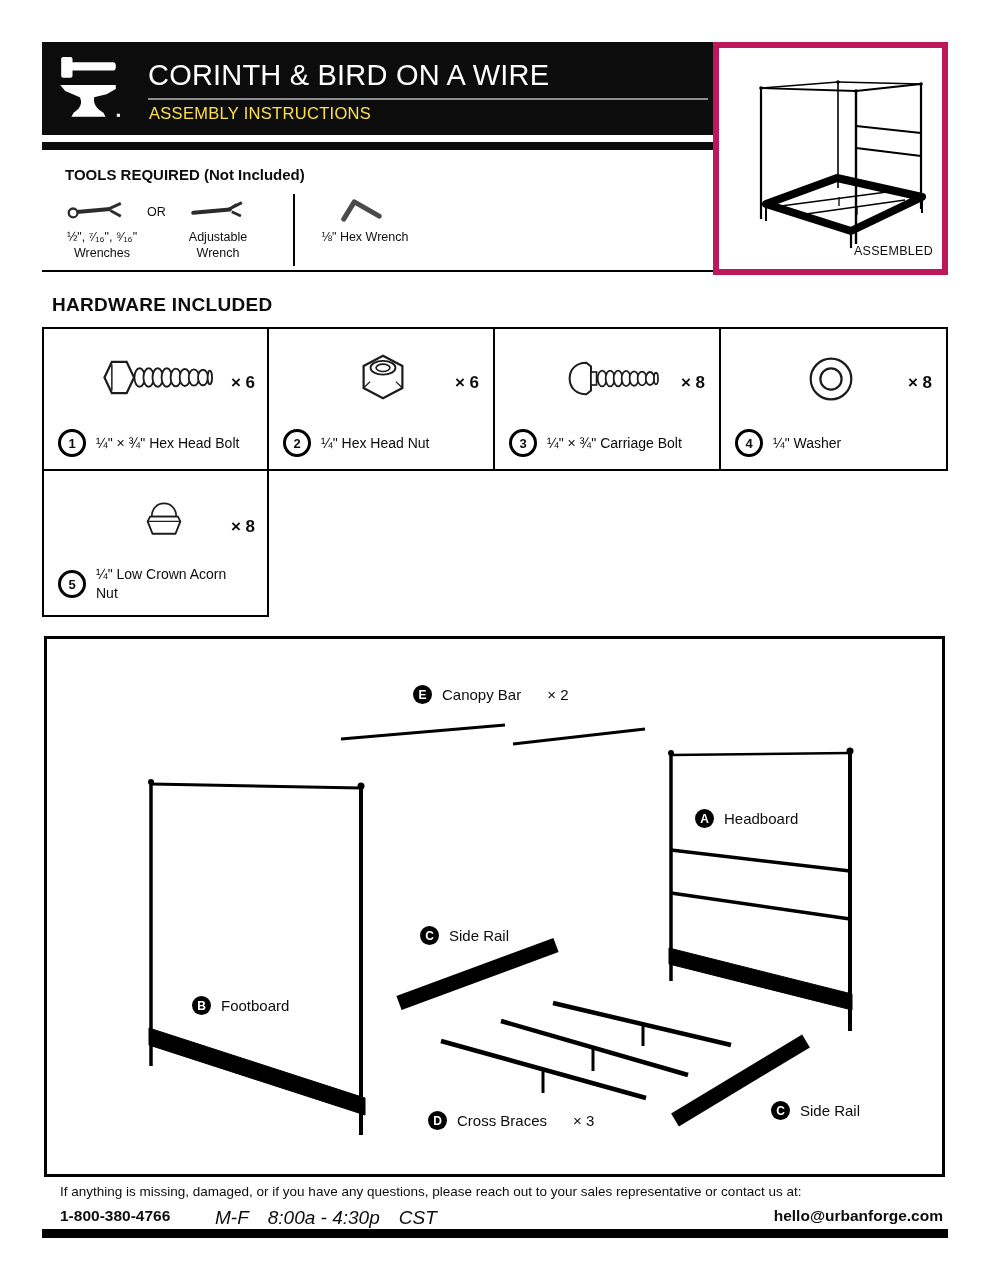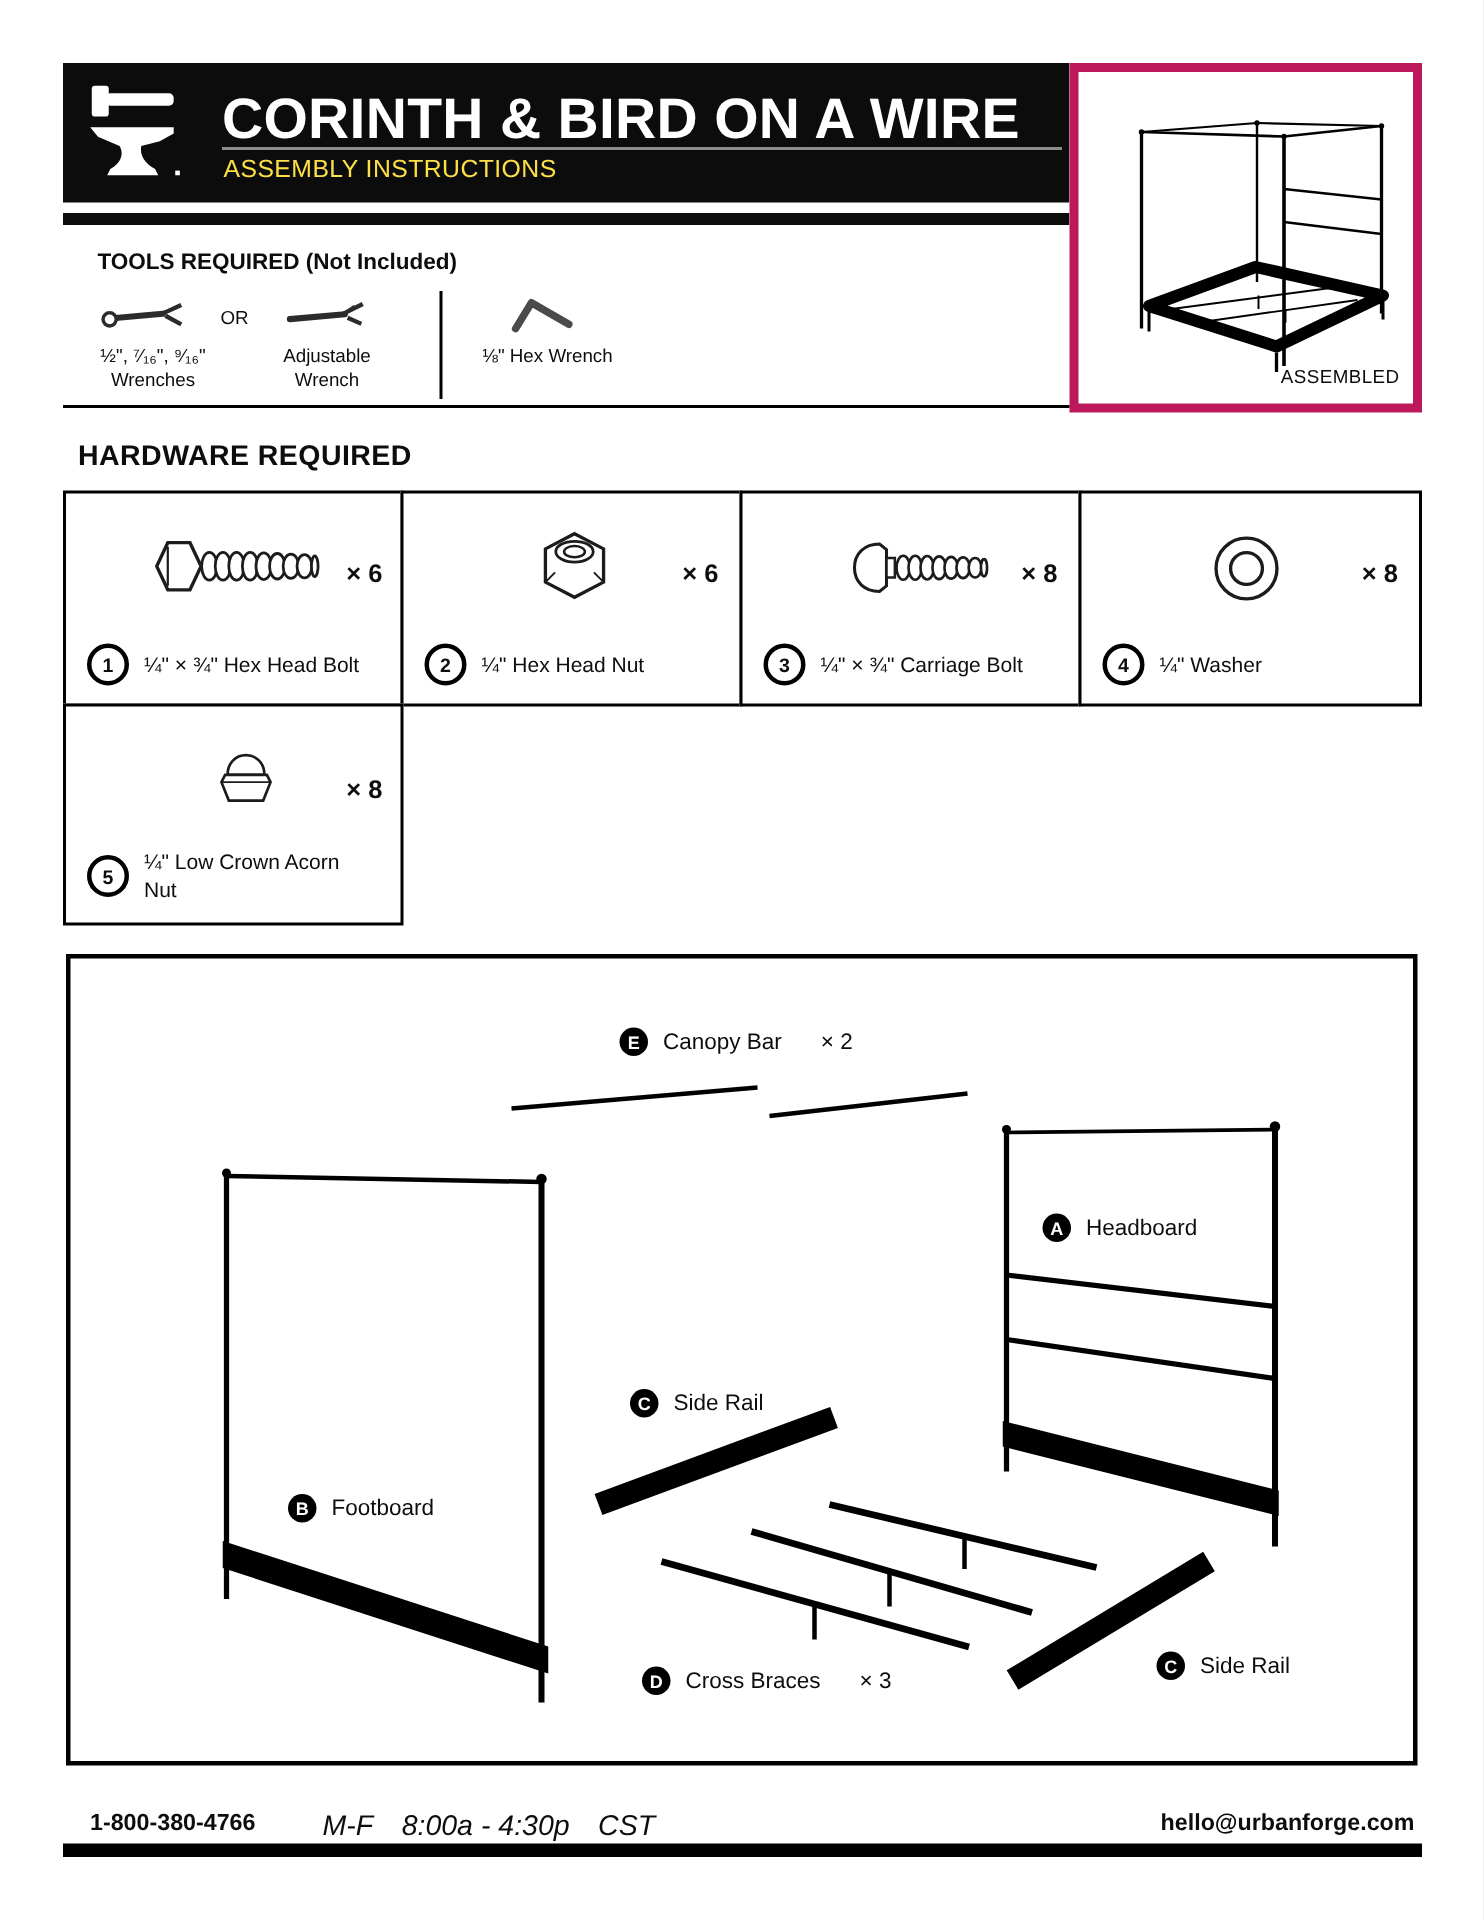--- a/index.html
+++ b/index.html
@@ -5,21 +5,21 @@
   html,body { margin:0; padding:0; background:#e8e8e8; }
   .page {
     position:relative; width:989px; height:1280px; margin:0 auto;
     background:#ffffff; overflow:hidden;
     font-family:"Liberation Sans", sans-serif; color:#0d0d0d;
   }
   .abs { position:absolute; }
 
   
   .header-band { position:absolute; left:42px; top:42px; width:671px; height:93px; background:#0c0c0c; }
-  .header-title { position:absolute; left:106px; top:17px; color:#fff; font-size:38px; font-weight:bold; letter-spacing:0.2px; white-space:nowrap; }
+  .header-title { position:absolute; left:106px; top:17px; color:#fff; font-size:29px; font-weight:normal; letter-spacing:0.2px; white-space:nowrap; }
   .header-sep { position:absolute; left:106px; top:56px; width:560px; height:2px; background:#8d8d8d; }
   .header-sub { position:absolute; left:107px; top:62px; color:#fde047; font-size:16.5px; letter-spacing:0.3px; }
   .header-stripe { position:absolute; left:42px; top:142px; width:671px; height:8px; background:#0c0c0c; }
 
   
   .assembled-box { position:absolute; left:713px; top:42px; width:235px; height:233px; border:6px solid #be185d; box-sizing:border-box; background:#fff; }
   .assembled-caption { position:absolute; right:9px; bottom:11px; font-size:12.5px; letter-spacing:0.3px; }
 
   
   .tools-heading { position:absolute; left:52px; top:166px; font-size:15px; font-weight:bold;margin-left:13px; }
@@ -142,21 +142,21 @@
   </div>
   <div class="tool-label" style="left:183px; top:230px; width:70px;">
     <div>Adjustable</div>
     <div>Wrench</div>
   </div>
   <div class="tool-label" style="left:320px; top:230px; width:90px;">⅛" Hex Wrench</div>
 
   <div class="tools-divider"></div>
   <div class="tools-rule"></div>
 
-  <div class="hw-heading">HARDWARE REQUIRED</div>
+  <div class="hw-heading">HARDWARE INCLUDED</div>
 
   <div class="hw-cell" style="left:42px; top:327px; width:227px; height:144px;">
     <svg class="hw-icon" style="left:54px; top:26px;" width="122" height="45" viewBox="0 0 132 46">
       <g stroke="#1c1c1c" fill="#fff">
         <polygon points="7,23 15,6 31,6 39,23 31,40 15,40" stroke-width="2.4"></polygon>
         <line x1="15" y1="9" x2="15" y2="37" stroke-width="1.6"></line>
         <ellipse cx="45" cy="23" rx="5.6" ry="10" stroke-width="2"></ellipse>
         <ellipse cx="54.8" cy="23" rx="5.6" ry="10" stroke-width="2"></ellipse>
         <ellipse cx="64.6" cy="23" rx="5.6" ry="10" stroke-width="2"></ellipse>
         <ellipse cx="74.4" cy="23" rx="5.6" ry="10" stroke-width="2"></ellipse>
@@ -311,18 +311,19 @@
       <span class="pl-name">Cross Braces</span>
       <span class="pl-qty">× 3</span>
     </div>
 
     <div class="part-label" style="left:724px; top:462px;">
       <span class="pl-circle">C</span>
       <span class="pl-name">Side Rail</span>
     </div>
   </div>
 
+  <div class="footer-msg">If anything is missing, damaged, or if you have any questions, please reach out to your sales representative or contact us at:</div>
   <div class="footer-phone">1-800-380-4766</div>
   <div class="footer-hours">M-F  8:00a - 4:30p  CST</div>
   <div class="footer-email">hello@urbanforge.com</div>
   <div class="footer-bar"></div>
 
 </div>
 
 </body></html>

